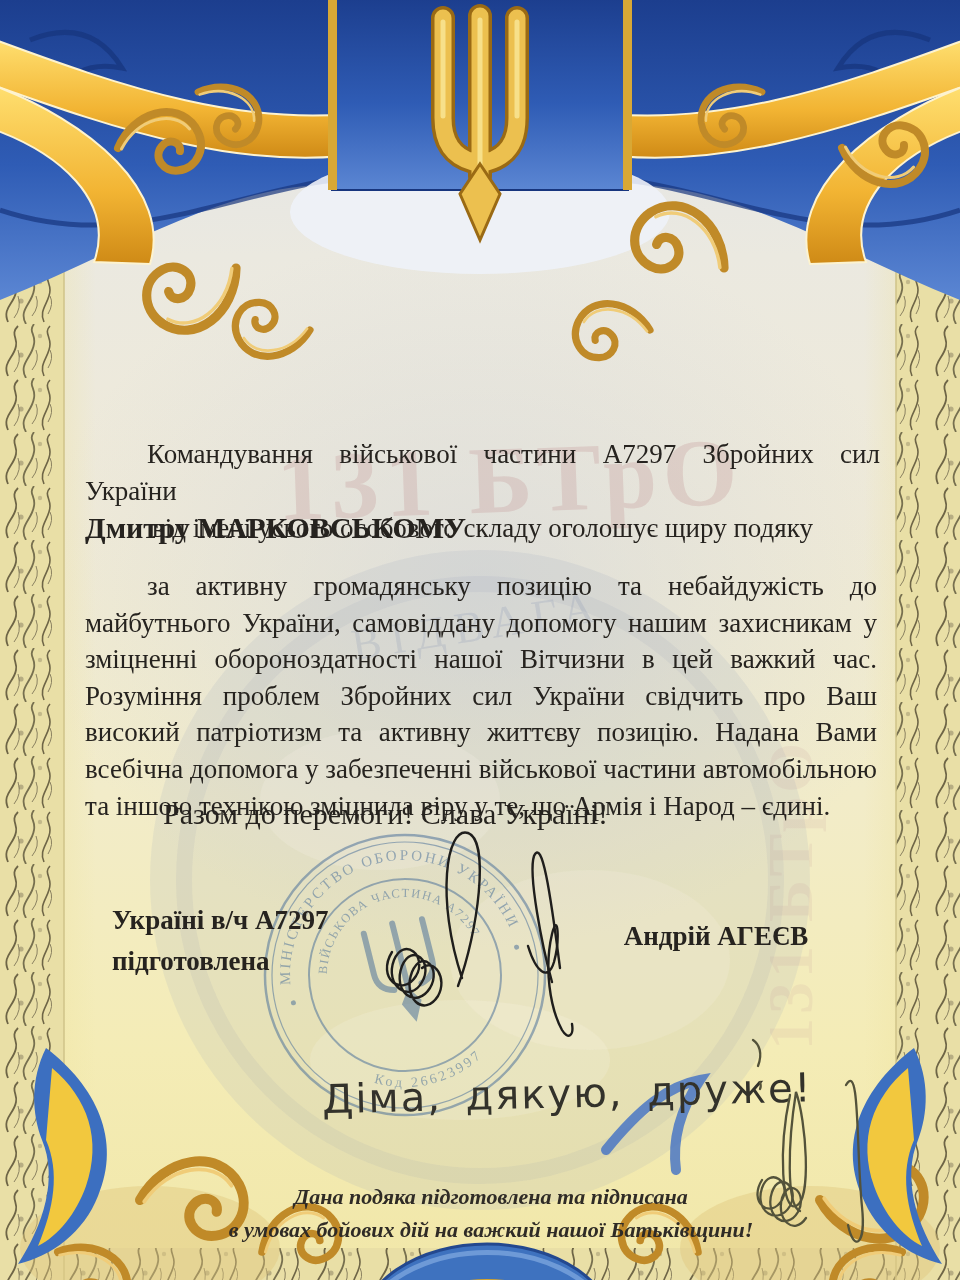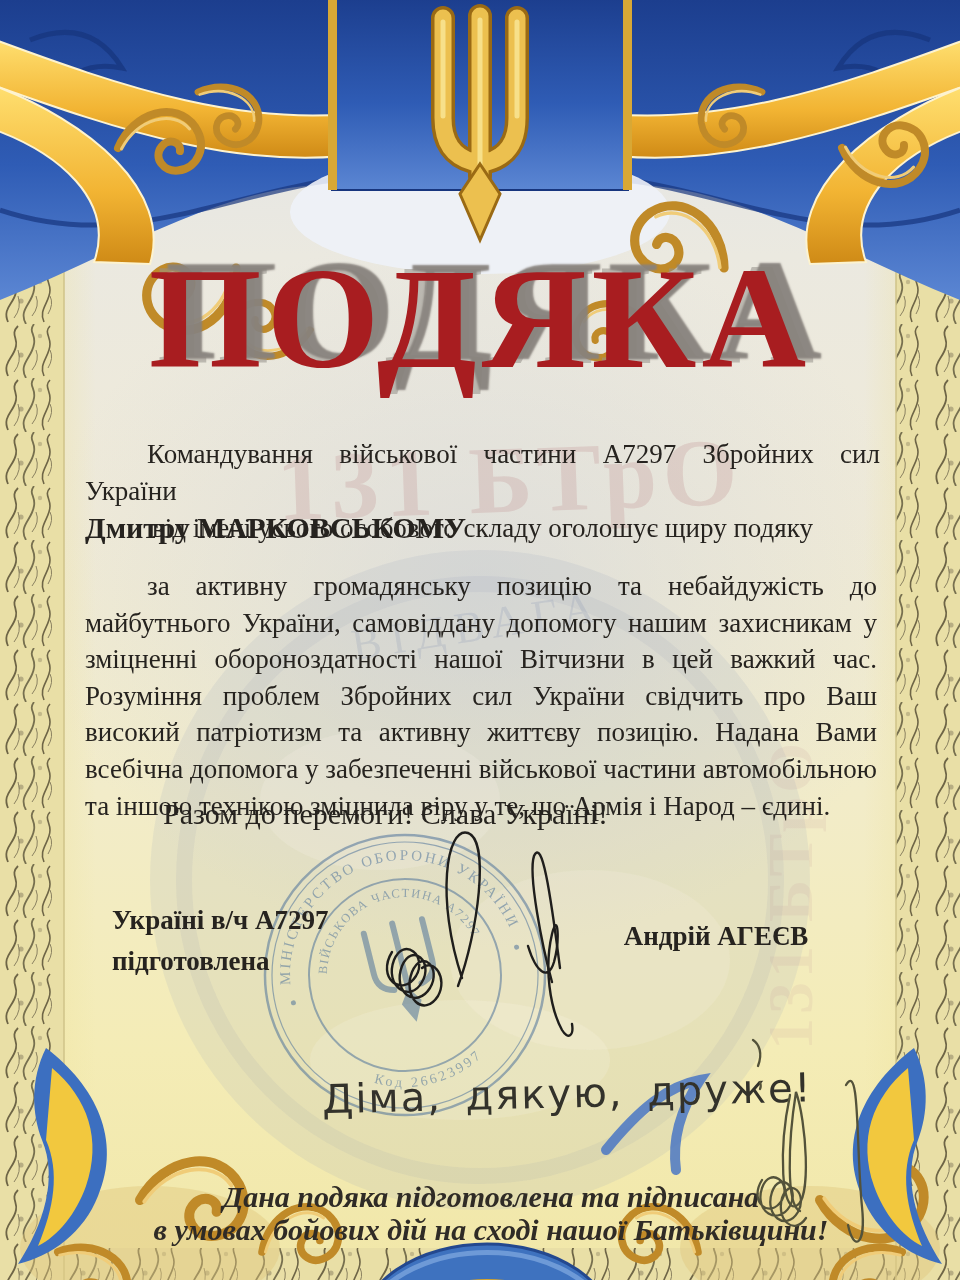--- a/index.html
+++ b/index.html
@@ -20,21 +20,21 @@
     text-shadow:16px -8px 2px rgba(135,130,124,.95), 8px -4px 0 rgba(150,145,138,.55);
   }
   .intro{left:85px;top:436px;width:795px;font-size:27px;line-height:37px;}
   .intro .jl{display:block;text-align:justify;text-align-last:justify;text-indent:62px;}
   .intro .nl{display:block;text-align:center;}
   .recipient{left:85px;top:511px;width:795px;font-size:30px;font-weight:bold;}
   .bodypar{left:85px;top:568px;width:792px;font-size:27px;line-height:36.6px;text-align:justify;text-indent:62px;}
   .slogan{left:85px;top:797px;width:792px;font-size:30px;text-indent:78px;}
   .signleft{left:112px;top:900px;font-size:27px;font-weight:bold;line-height:41px;}
   .signright{left:560px;top:921px;width:312px;text-align:center;font-size:27px;font-weight:bold;}
-  .footer{left:85px;top:1180px;width:812px;text-align:center;font-style:italic;font-weight:bold;font-size:30px;line-height:33px;color:#2f2b26;}
+  .footer{left:85px;top:1180px;width:812px;text-align:center;font-style:italic;font-weight:bold;font-size:22px;line-height:33px;color:#2f2b26;}
   .note{
     position:absolute;left:322px;top:1070px;width:520px;
     font-family:"DejaVu Sans",sans-serif;font-size:40px;letter-spacing:2px;word-spacing:9px;
     color:#33322b;transform:rotate(-1.4deg);
   }
 </style>
 </head>
 <body>
 
 <div class="page">
@@ -175,21 +175,20 @@
       <circle cx="290" cy="975" r="2.5" fill="#4f739b" stroke="none"></circle>
       <circle cx="520" cy="975" r="2.5" fill="#4f739b" stroke="none"></circle>
       <g stroke="#4f739b" stroke-width="6" stroke-linecap="round">
         <path d="M375,925 v42 q0,16 16,20 M435,925 v42 q0,16 -16,20 M405,922 v68"></path>
         <path d="M405,990 l9,13 -9,18 -9,-18 z" fill="#4f739b" stroke-width="2"></path>
       </g>
     </g>
   </svg>
 
   <div class="layer content">
-    <div class="title">ПОДЯКА</div>
 
     <div class="intro">
       <span class="jl">Командування військової частини А7297 Збройних сил України</span>
       <span class="nl">від імені усього особового складу оголошує щиру подяку</span>
     </div>
 
     <div class="recipient">Дмитру МАРКОВСЬКОМУ</div>
 
     <div class="bodypar">за активну громадянську позицію та небайдужість до майбутнього України, самовіддану допомогу нашим захисникам у зміцненні обороноздатності нашої Вітчизни в цей важкий час. Розуміння проблем Збройних сил України свідчить про Ваш високий патріотизм та активну життєву позицію. Надана Вами всебічна допомога у забезпеченні військової частини автомобільною та іншою технікою зміцнила віру у те, що Армія і Народ – єдині.</div>
 
@@ -197,21 +196,21 @@
 
     <div class="signleft">
       <span style="display:block">Україні в/ч А7297</span>
       <span style="display:block">підготовлена</span>
     </div>
 
     <div class="signright">Андрій АГЕЄВ</div>
 
     <div class="footer">
       <span style="display:block">Дана подяка  підготовлена та підписана</span>
-      <span style="display:block">в умовах бойових дій на сході нашої Батьківщини!</span>
+      <span style="display:block">в умовах бойових дій на важкий нашої Батьківщини!</span>
     </div>
   </div>
 
   <div class="note">Діма, дякую, друже!</div>
 
   <svg class="layer" viewBox="0 0 960 1280" aria-hidden="true" style="pointer-events:none">
     <g fill="none" stroke="#1f1e1c" stroke-width="2.4" stroke-linecap="round">
       <path d="M462,978 C436,900 446,826 468,833 C490,841 478,932 458,986"></path>
       <path d="M560,968 C550,890 542,838 534,856 C528,874 542,946 552,982"></path>
       <path d="M392,952 c-16,26 10,46 24,24 c12,-20 -12,-40 -22,-16 c-10,26 16,44 28,22 c12,-20 -10,-40 -20,-16 c-10,26 14,44 28,22 c12,-20 -8,-40 -18,-16 c-10,26 12,46 26,24 c10,-18 -4,-38 -16,-28"></path>

